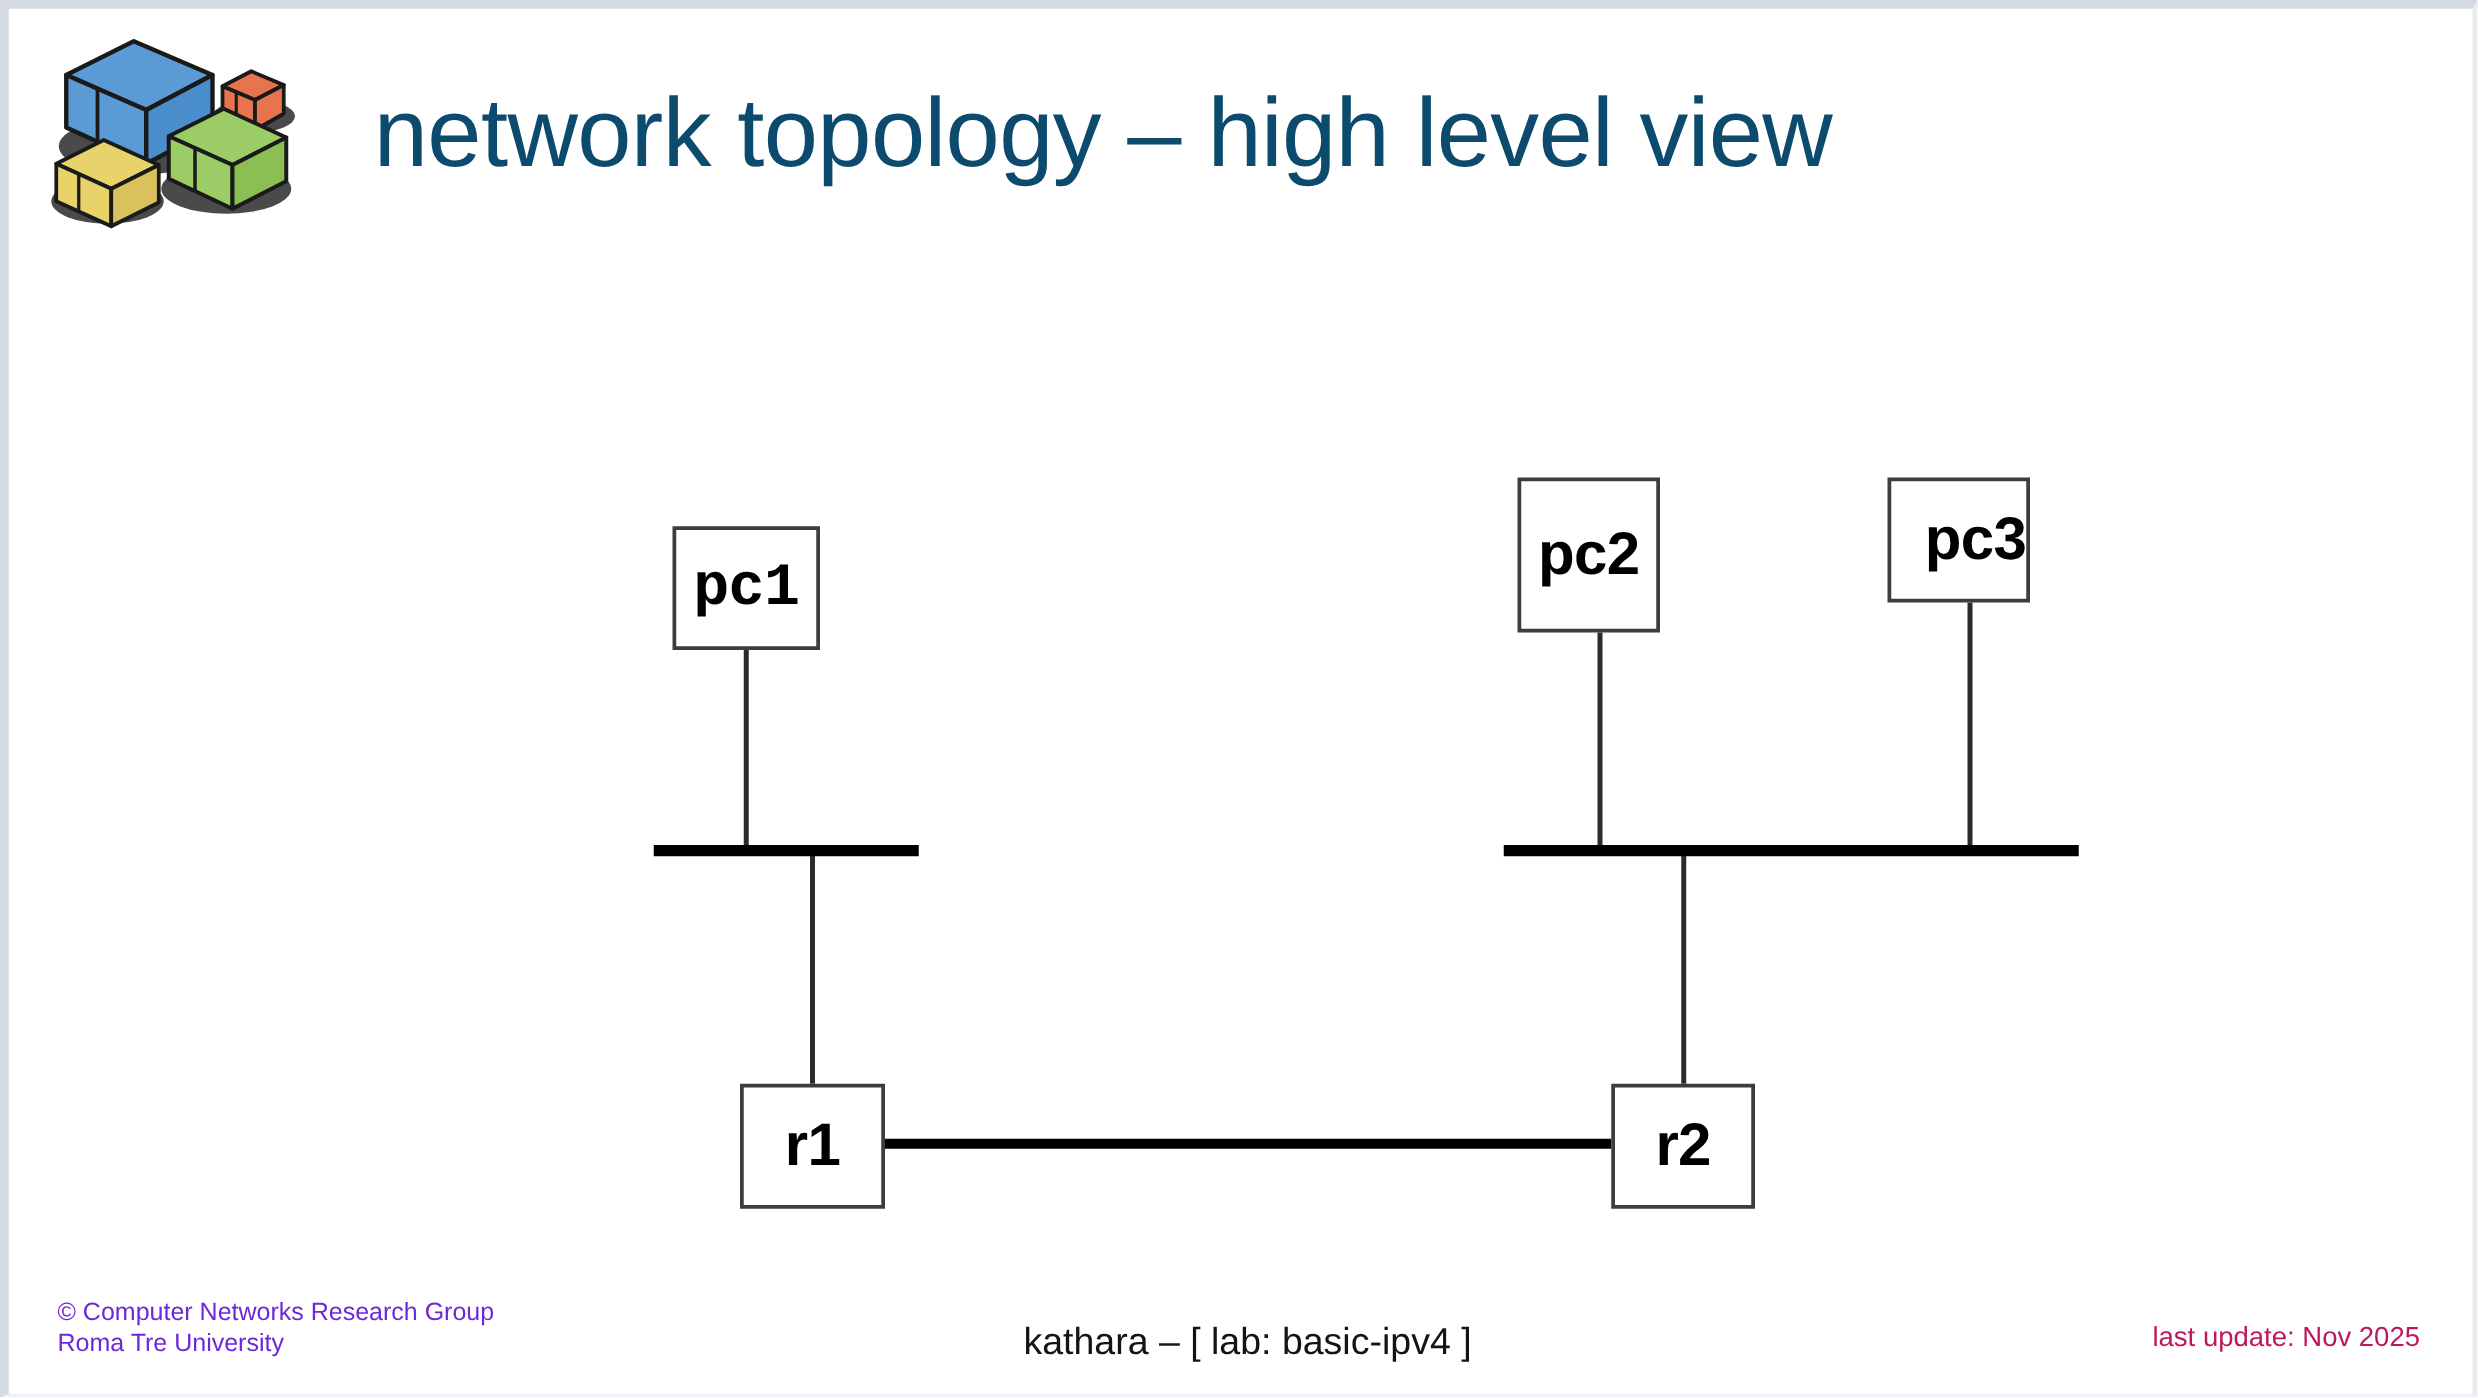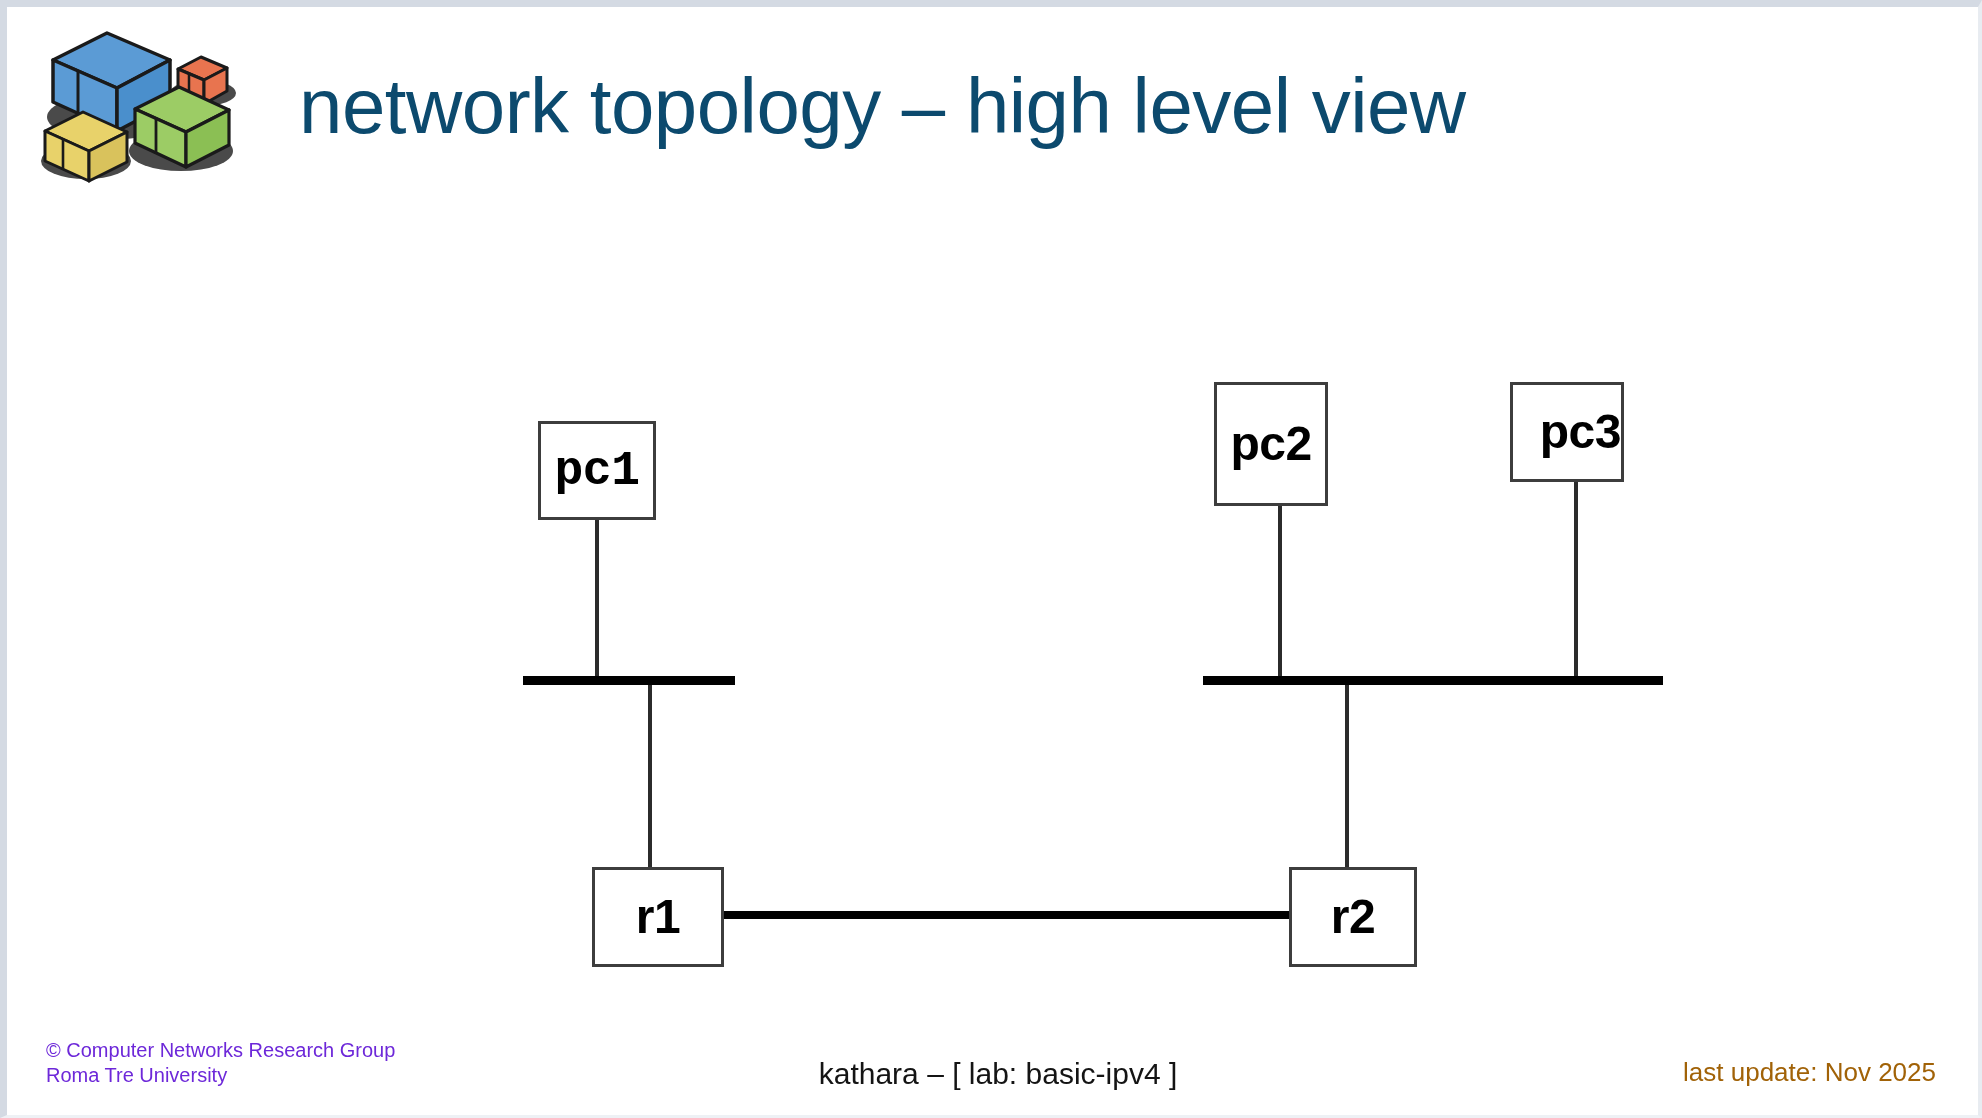--- a/index.html
+++ b/index.html
@@ -106,22 +106,22 @@
     width: 1982px;
     text-align: center;
     color: #141414;
     font-size: 30px;
     white-space: nowrap;
   }
   #footer-right {
     position: absolute;
     right: 42px;
     top: 1050px;
-    color: #a16207;
-    font-size: 26px;
+    color: #be185d;
+    font-size: 22px;
     white-space: nowrap;
   }
 </style>
 </head>
 <body>
 
 <div id="slide">
 
   <div id="logo">
     <svg width="215" height="170" viewBox="0 0 215 170">
@@ -186,25 +186,25 @@
     </div>
 
     <div class="node" style="left:1207px; top:375px; width:114px; height:124px;">
       <span class="node-label">pc2</span>
     </div>
 
     <div class="node" style="left:1503px; top:375px; width:114px; height:100px;justify-content:flex-end;">
       <span class="node-label">pc3</span>
     </div>
 
-    <div class="node" style="left:585px; top:860px; width:132px; height:100px;">
+    <div class="node" style="left:585px; top:860px; width:116px; height:100px;">
       <span class="node-label">r1</span>
     </div>
 
-    <div class="node" style="left:1282px; top:860px; width:128px; height:100px;">
+    <div class="node" style="left:1282px; top:860px; width:115px; height:100px;">
       <span class="node-label">r2</span>
     </div>
 
   </div>
 
   <div id="footer-left">
     <div>© Computer Networks Research Group</div>
     <div>Roma Tre University</div>
   </div>
 

